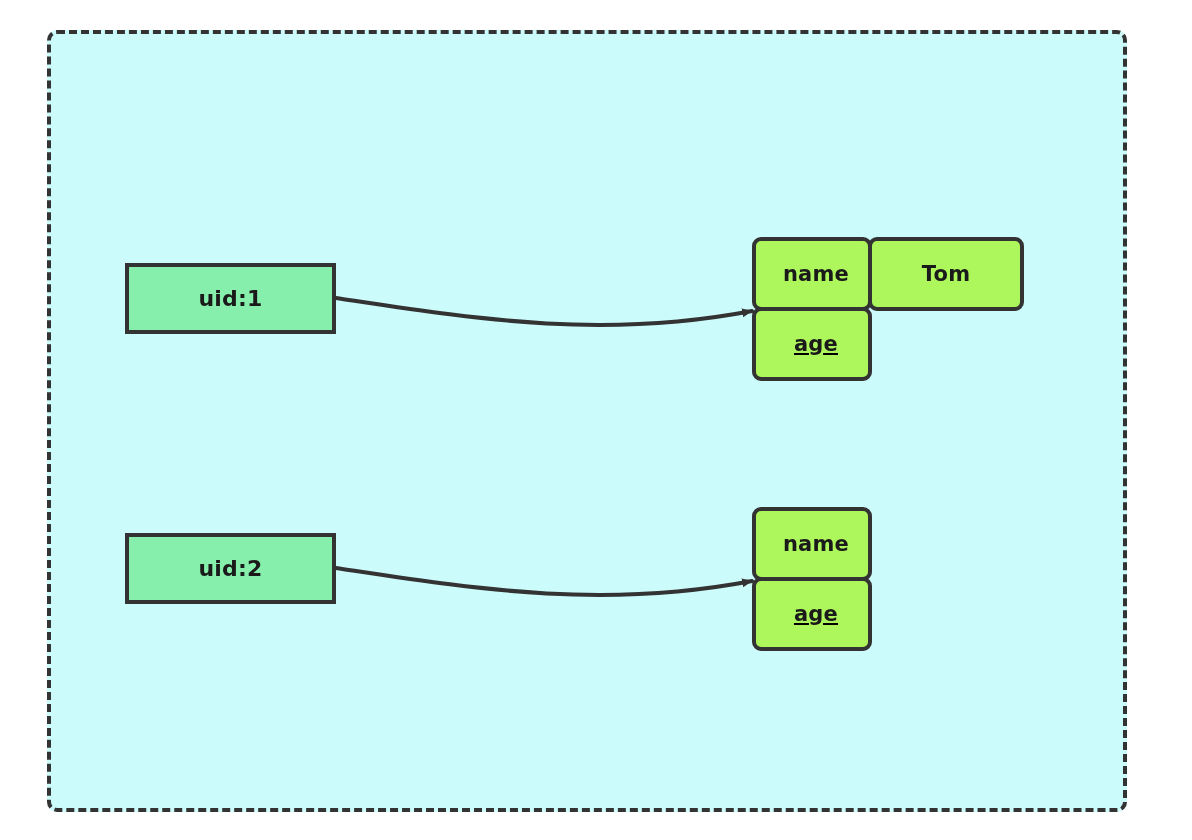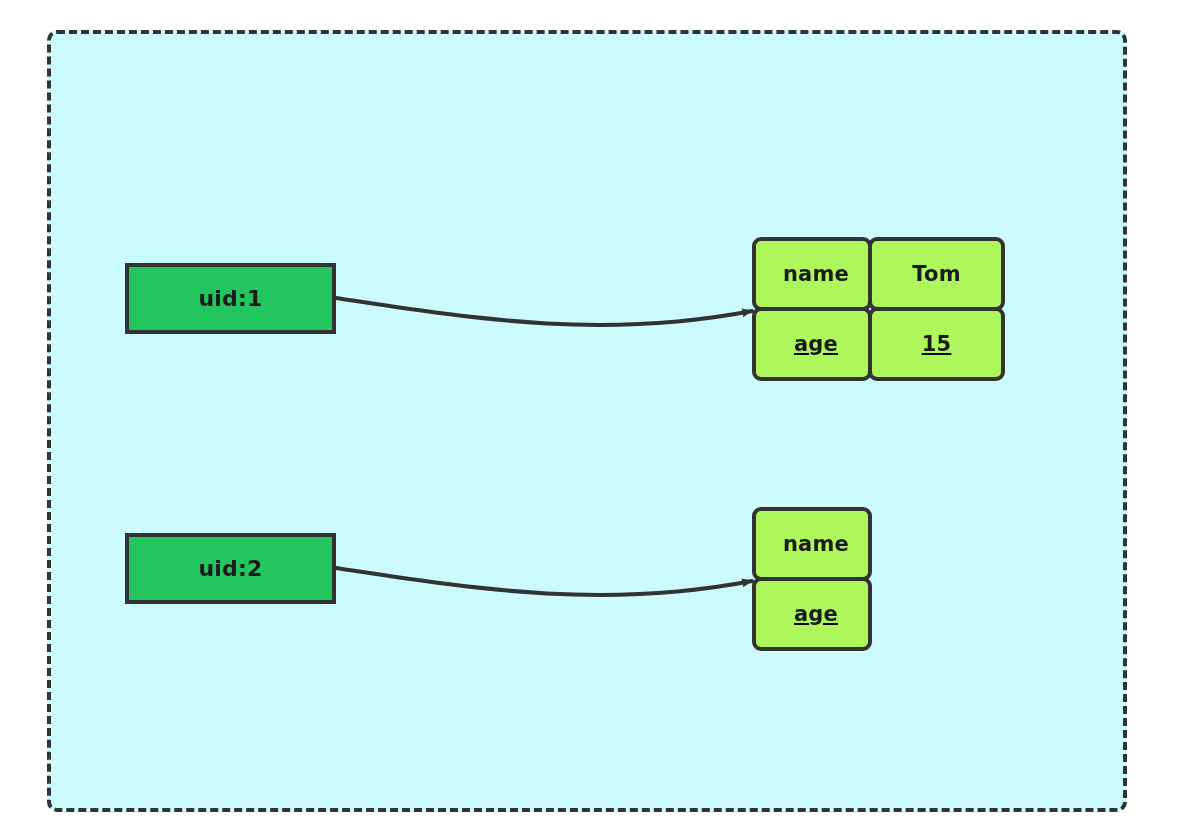--- a/index.html
+++ b/index.html
@@ -43,21 +43,21 @@
     height: 840px;
     pointer-events: none;
   }
 
   
   .uid-node {
     position: absolute;
     width: 211px;
     height: 71px;
     box-sizing: border-box;
-    background: #22c55e;
+    background: #86efac;
     border: 4px solid #333333;
     display: flex;
     align-items: center;
     justify-content: center;
     color: #1a1a1a;
     font-size: 22px;
     font-weight: bold;
     letter-spacing: 0.2px;
   }
   .uid-node.n1 { left: 125px; top: 263px; }
@@ -86,21 +86,21 @@
     border-radius: 9px;
     display: flex;
     align-items: center;
     justify-content: center;
     color: #1a1a1a;
     font-size: 21px;
     font-weight: bold;
     letter-spacing: 0.2px;
   }
   .prop-cell.key   { width: 120px; padding-left: 8px; }
-  .prop-cell.value { width: 137px; }
+  .prop-cell.value { width: 156px; }
 
   
   .prop-row + .prop-row { margin-top: -4px; text-decoration: underline; }
   .prop-cell.value { margin-left: -4px; }
 </style>
 </head>
 <body>
 
 <div id="canvas">
 
@@ -122,21 +122,20 @@
     <span>uid:1</span>
   </div>
 
   <div class="prop-table t1">
     <div class="prop-row">
       <div class="prop-cell key">name</div>
       <div class="prop-cell value">Tom</div>
     </div>
     <div class="prop-row">
       <div class="prop-cell key">age</div>
-      <div class="prop-cell value">15</div>
     </div>
   </div>
 
   <div class="uid-node n2">
     <span>uid:2</span>
   </div>
 
   <div class="prop-table t2">
     <div class="prop-row">
       <div class="prop-cell key">name</div>

